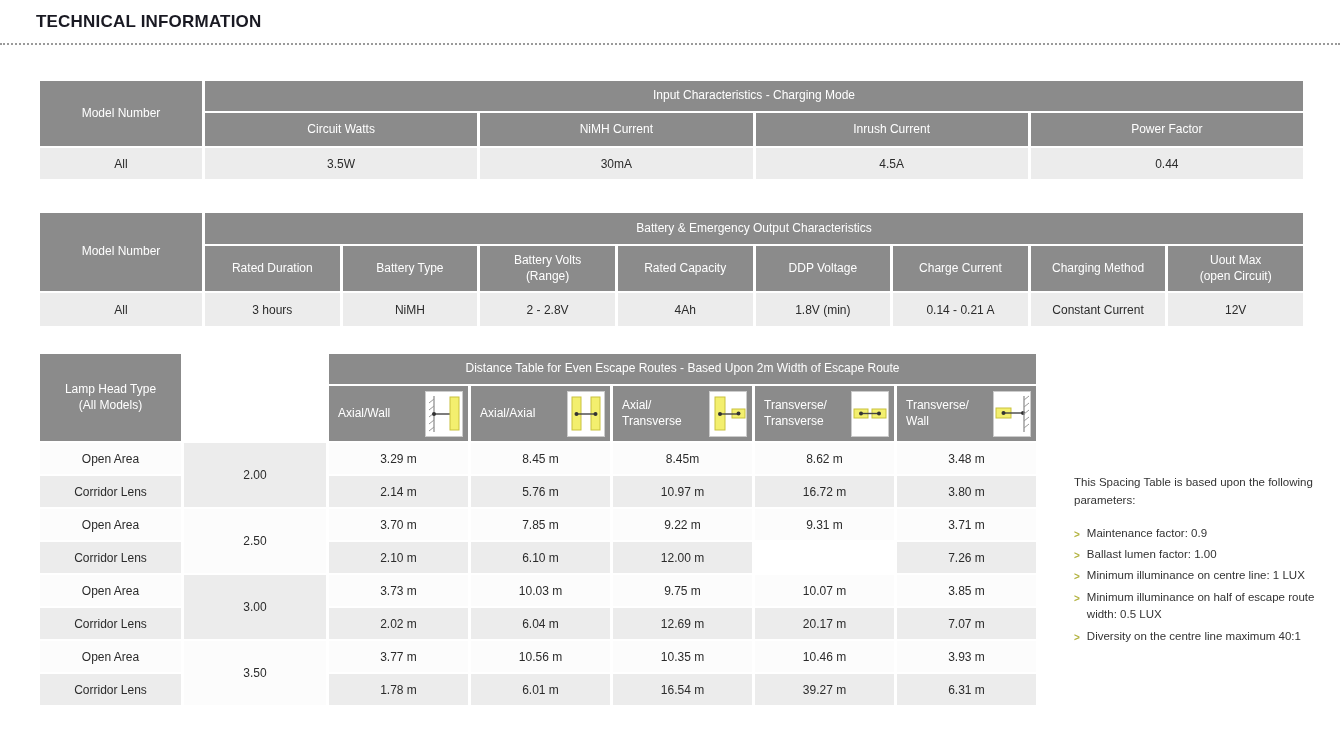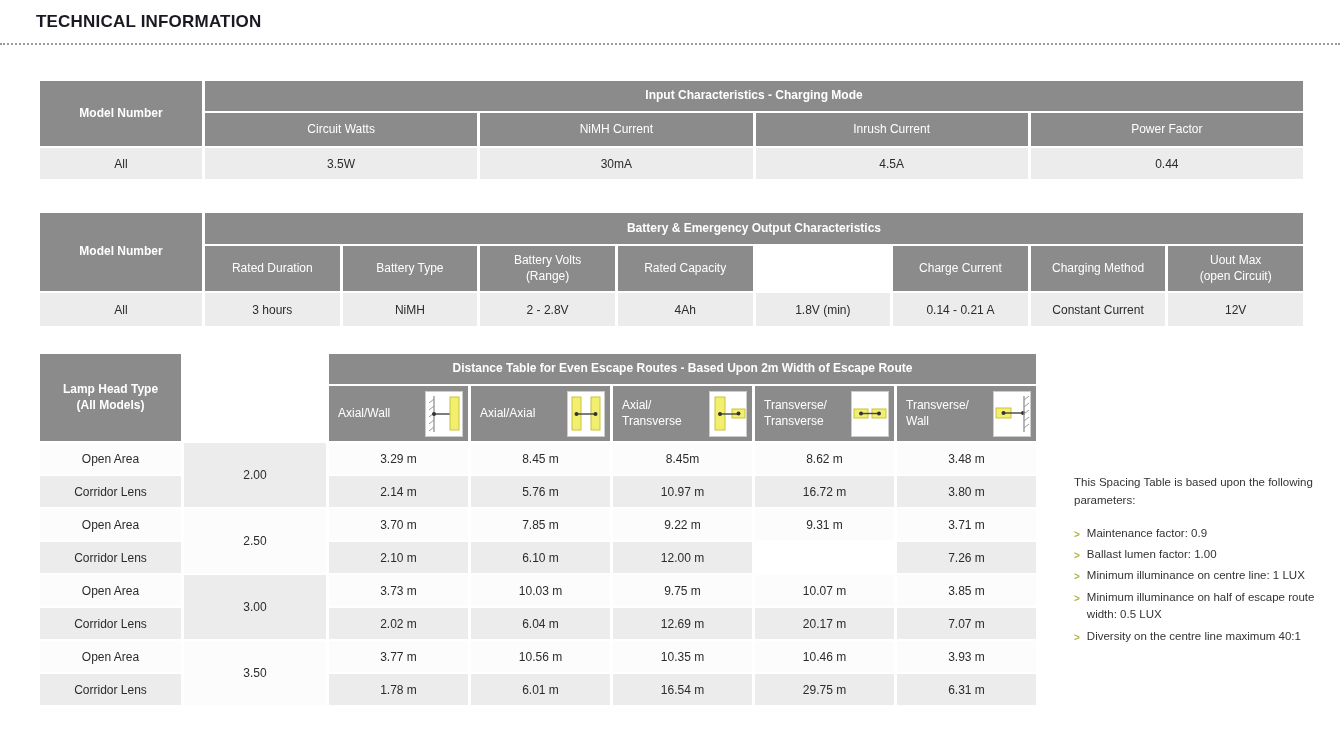--- a/index.html
+++ b/index.html
@@ -8,21 +8,21 @@
   .page-title{font-size:17px;font-weight:700;color:#191922;padding:12px 0 0 36px;letter-spacing:.2px}
   .dotline{border:none;border-top:2px dotted #9a9a9a;margin:11px 0 0 0;height:0}
 
   .tbl{display:grid;gap:2px 3px;margin-left:40px}
   .t1{width:1263px;grid-template-columns:162px repeat(4,1fr);grid-template-rows:30px 33px 31px;margin-top:36px}
   .t2{width:1263px;grid-template-columns:162px repeat(8,1fr);grid-template-rows:31px 45px 33px;margin-top:34px}
   .t3{width:996px;grid-template-columns:141px 142px repeat(5,1fr);grid-template-rows:30px 55px repeat(8,31px)}
 
   .hcell{background:#8b8b8b;color:#fff;display:flex;align-items:center;justify-content:center;font-size:12px}
   .hcell>span{white-space:pre-line;text-align:center;line-height:1.3}
-  .bold{font-weight:700}
+  .bold{font-weight:400}
   .dcell{background:#ececec;display:flex;align-items:center;justify-content:center;font-size:12px;color:#2b2b2b}
   .dcell.white{background:#fcfcfc}
 
   .icohead{justify-content:space-between;padding:0 5px 0 9px}
   .icohead>span{text-align:left}
   .icohead .ico{flex:0 0 auto;display:flex}
 
   .bottom{display:flex;margin-top:28px}
   .note{width:262px;margin-left:38px;margin-top:120px;font-size:11.5px;color:#333;line-height:1.55}
   .note p{margin:0}
@@ -74,20 +74,23 @@
     </div>
   <div class="hcell" style="grid-area:2/3">
       <span>Battery Type</span>
     </div>
   <div class="hcell" style="grid-area:2/4">
       <span>Battery Volts
 (Range)</span>
     </div>
   <div class="hcell" style="grid-area:2/5">
       <span>Rated Capacity</span>
+    </div>
+  <div class="hcell" style="grid-area:2/6">
+      <span>DDP Voltage</span>
     </div>
   <div class="hcell" style="grid-area:2/7">
       <span>Charge Current</span>
     </div>
   <div class="hcell" style="grid-area:2/8">
       <span>Charging Method</span>
     </div>
   <div class="hcell" style="grid-area:2/9">
       <span>Uout Max
 (open Circuit)</span>
@@ -231,21 +234,21 @@
     <div class="dcell white" style="grid-area:9/1">Open Area</div>
     <div class="dcell white" style="grid-area:9/3">3.77 m</div>
     <div class="dcell white" style="grid-area:9/4">10.56 m</div>
     <div class="dcell white" style="grid-area:9/5">10.35 m</div>
     <div class="dcell white" style="grid-area:9/6">10.46 m</div>
     <div class="dcell white" style="grid-area:9/7">3.93 m</div>
     <div class="dcell" style="grid-area:10/1">Corridor Lens</div>
     <div class="dcell" style="grid-area:10/3">1.78 m</div>
     <div class="dcell" style="grid-area:10/4">6.01 m</div>
     <div class="dcell" style="grid-area:10/5">16.54 m</div>
-    <div class="dcell" style="grid-area:10/6">29.75 m</div>
+    <div class="dcell" style="grid-area:10/6">39.27 m</div>
     <div class="dcell" style="grid-area:10/7">6.31 m</div>
   </div>
 
   <div class="note">
     <p>This Spacing Table is based upon the following parameters:</p>
     <ul>
       <li>
           <span class="marker">&gt;</span>
           <span>Maintenance factor: 0.9</span>
         </li>

